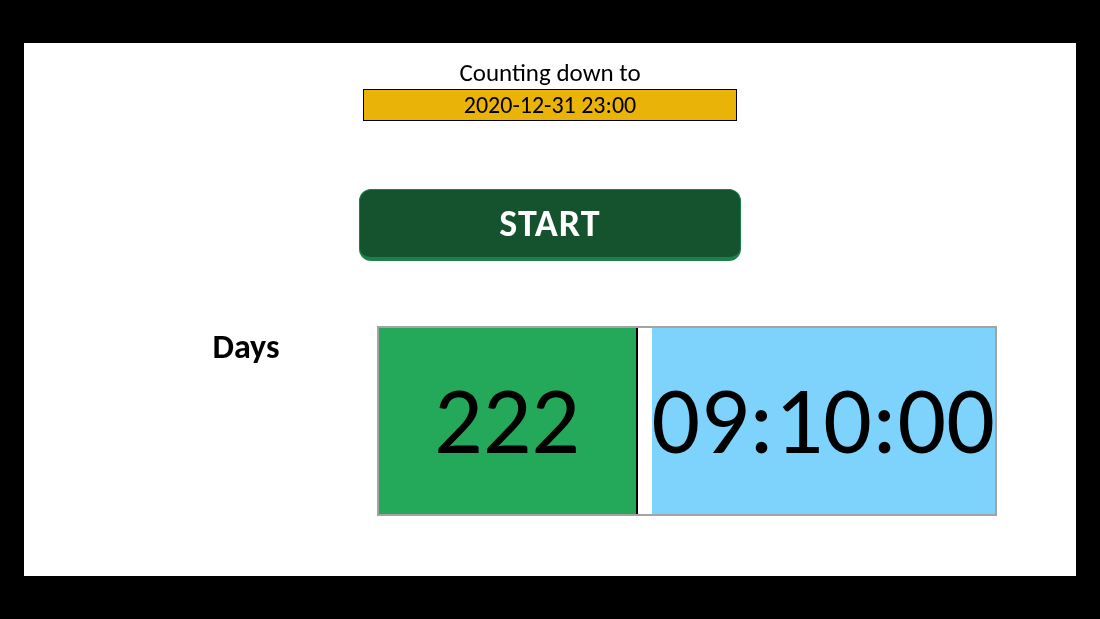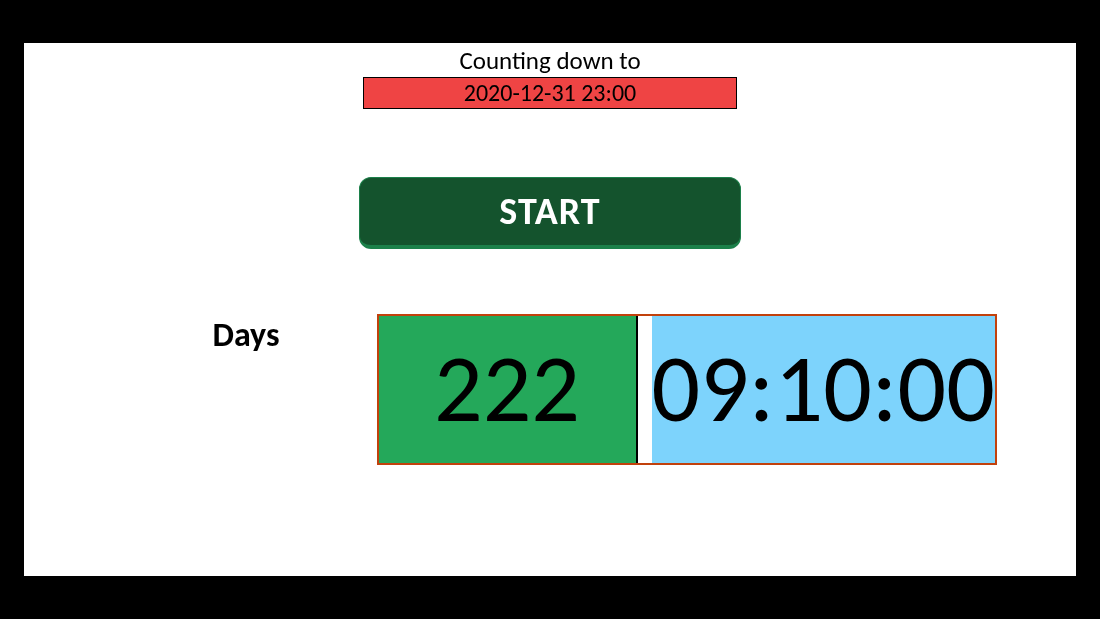--- a/index.html
+++ b/index.html
@@ -9,35 +9,35 @@
       font-family: Calibri, "Segoe UI", Arial, sans-serif;
       display: flex;
       align-items: flex-start;
       justify-content: center;
     }
     .panel {
       margin-top: 43px;
       width: 1052px;
       height: 533px;
       background: #fff;
-      padding-top: 4px;
+      padding-top: 16px;
       display: flex;
       flex-direction: column;
       align-items: center;
     }
     .top-label {
       font-size: 25px;
       color: #000;
       line-height: 1.1;
       margin-bottom: 2px;
     }
     .target-box {
       width: 374px;
       height: 32px;
-      background: #ef4444;
+      background: #eab308;
       border: 1px solid #000;
       display: flex;
       align-items: center;
       justify-content: center;
       font-size: 24px;
       color: #000;
     }
     .start-btn {
       margin-top: 68px;
       width: 382px;
@@ -72,22 +72,22 @@
     .lbl {
       font-size: 34px;
       font-weight: 700;
       text-align: center;
       line-height: 1.25;
       color: #000;
     }
     .counter-values {
       display: flex;
       width: 100%;
-      border: 2px solid #c2410c;
-      height: 151px;
+      border: 2px solid #a3a3a3;
+      height: 190px;
       gap: 14px;
     }
     .val-days {
       width: 259px;
       background: #24a85a;
       border-right: 2px solid #000;
       display: flex;
       align-items: center;
       justify-content: center;
       font-size: 96px;

